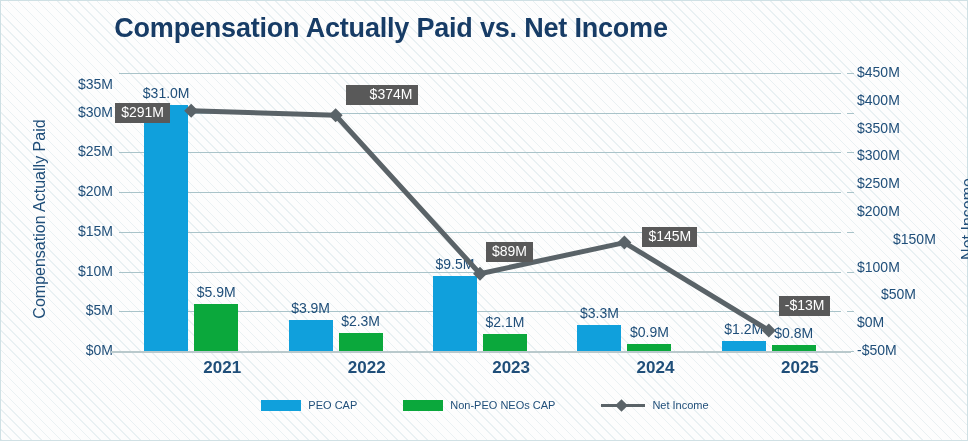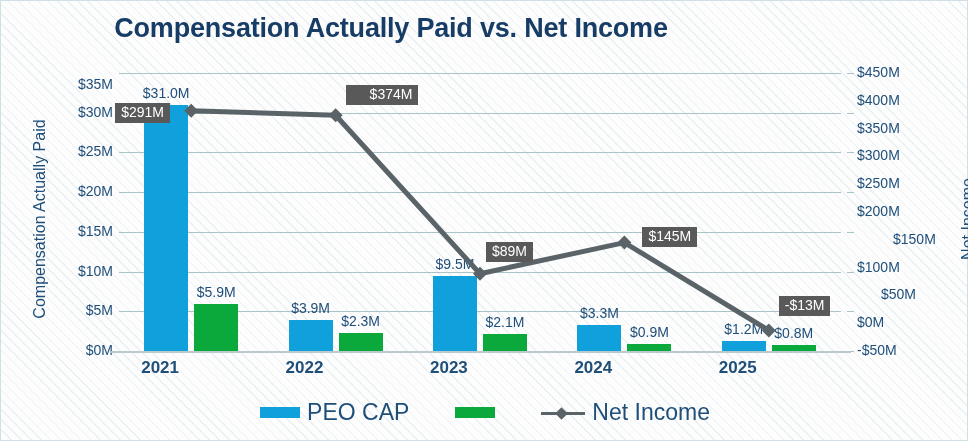--- a/index.html
+++ b/index.html
@@ -106,38 +106,38 @@
     padding:2px 6px 3px 6px;
     white-space:nowrap;
     line-height:15px;
   }
 
   
   .x-label{
     position:absolute;
     top:357px;
     font-size:17px;font-weight:bold;color:#1f4e79;
-    text-align:left;white-space:nowrap;
+    text-align:right;white-space:nowrap;
   }
 
   
   #legend{
     position:absolute;left:0;top:398px;width:968px;
     display:flex;justify-content:center;align-items:center;
     gap:46px;
   }
   .legend-item{display:flex;align-items:center;gap:7px;}
   .legend-swatch{width:40px;height:11px;display:block;}
   .legend-line{position:relative;width:44px;height:12px;display:block;}
   .legend-line .lbar{position:absolute;left:0;top:5px;width:44px;height:3px;background:#5a6368;}
   .legend-line .ldia{
     position:absolute;left:16px;top:2px;width:9px;height:9px;
     background:#5a6368;transform:rotate(45deg);
   }
-  .legend-text{font-size:23px;color:#1f4e79;white-space:nowrap;}
+  .legend-text{font-size:11px;color:#1f4e79;white-space:nowrap;}
 </style>
 </head>
 <body>
 
 <div id="chart-root">
 
   <div id="chart-title">Compensation Actually Paid vs. Net Income</div>
 
   <div id="y-left-title" class="axis-title">Compensation Actually Paid</div>
   <div id="y-right-title" class="axis-title">Net Income</div>
@@ -233,20 +233,21 @@
       <div class="x-label" style="left: 717.8px; width: 100px;">2025</div>
     </div>
 
   <div id="legend">
       <div class="legend-item">
         <span class="legend-swatch" style="background: rgb(16, 160, 220);"></span>
         <span class="legend-text">PEO CAP</span>
       </div>
       <div class="legend-item">
         <span class="legend-swatch" style="background: rgb(11, 168, 60);"></span>
+        <span class="legend-text">Non-PEO NEOs CAP</span>
       </div>
       <div class="legend-item">
         <span class="legend-line">
           <span class="lbar" style="background: rgb(90, 99, 104);"></span>
           <span class="ldia" style="background: rgb(90, 99, 104);"></span>
         </span>
         <span class="legend-text">Net Income</span>
       </div>
     </div>
 

